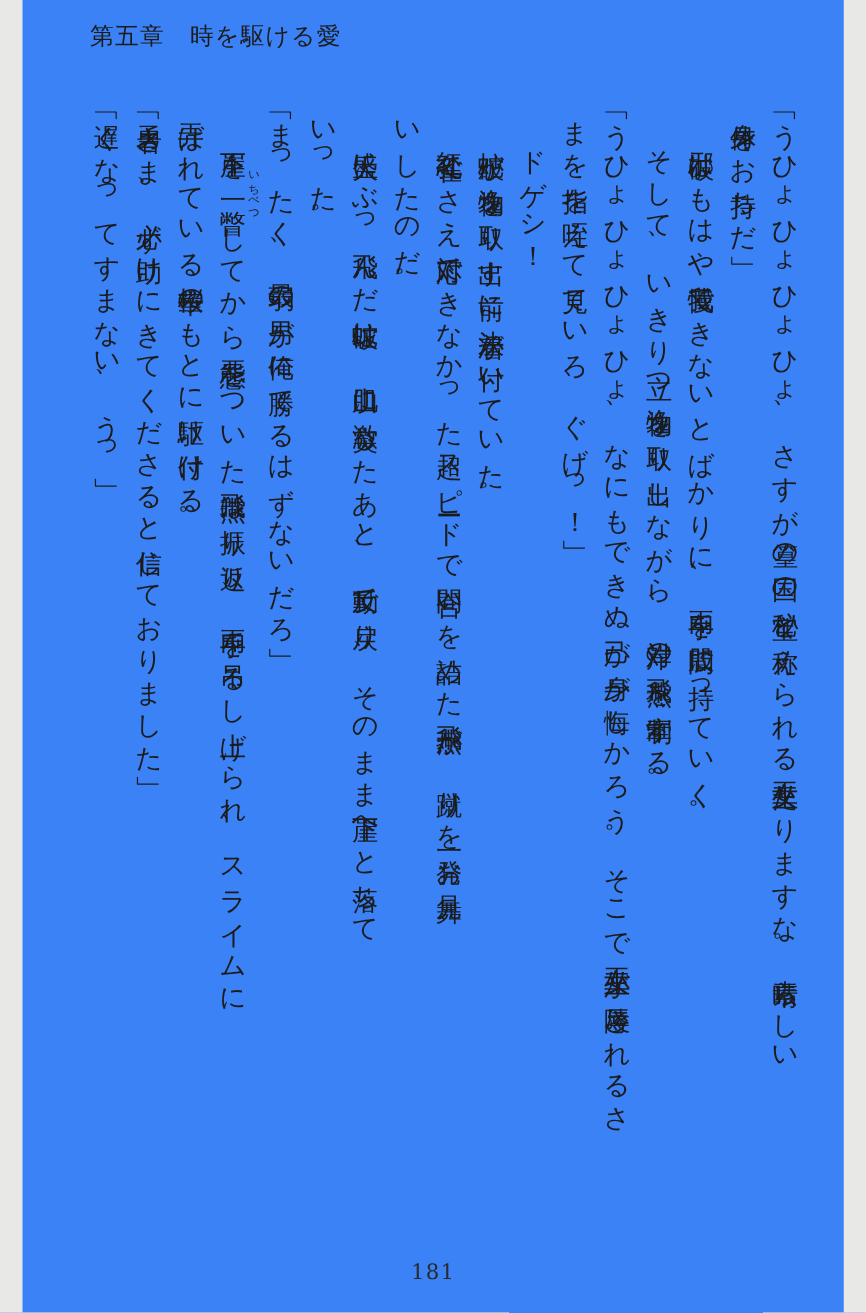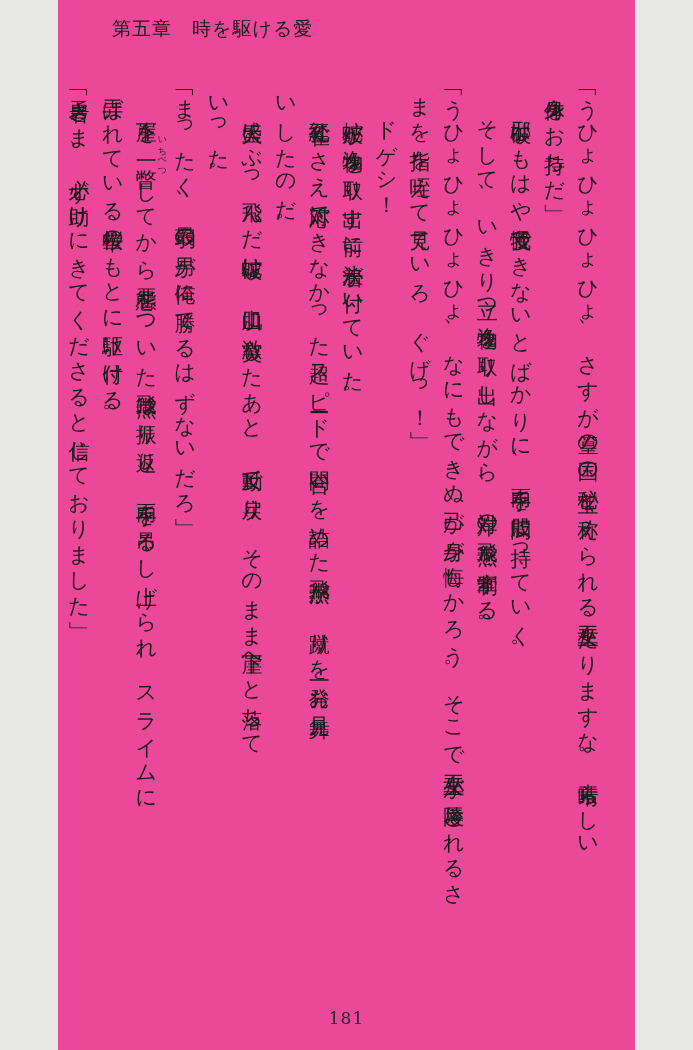--- a/index.html
+++ b/index.html
@@ -2,24 +2,24 @@
 <html lang="ja"><head>
 <meta charset="utf-8">
 <style>
   html, body {
     margin: 0;
     padding: 0;
     background: #e8e8e6;
   }
   .page {
     position: relative;
-    width: 577px;
+    width: 657px;
     height: 1050px;
     margin: 0 auto;
-    background: #ec4899;
+    background: #3b82f6;
     color: #1b1b1b;
     font-family: "DejaVu Serif", "Liberation Serif", serif;
     overflow: hidden;
   }
   .chapter-heading {
     position: absolute;
     top: 16px;
     left: 54px;
     font-size: 19px;
     letter-spacing: 1px;

